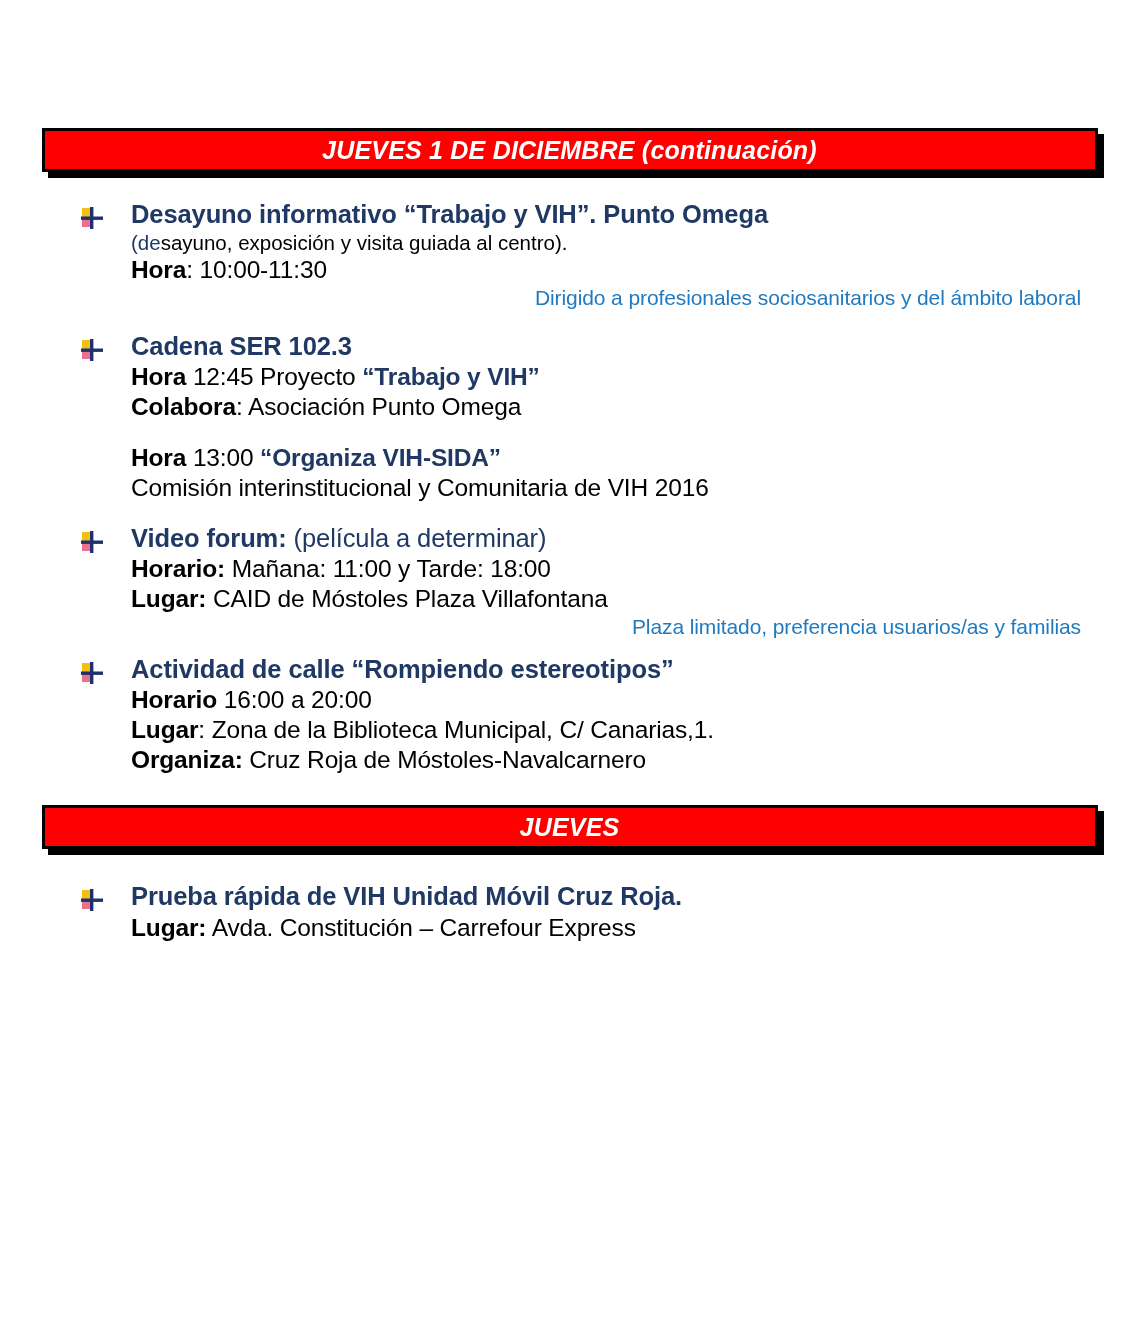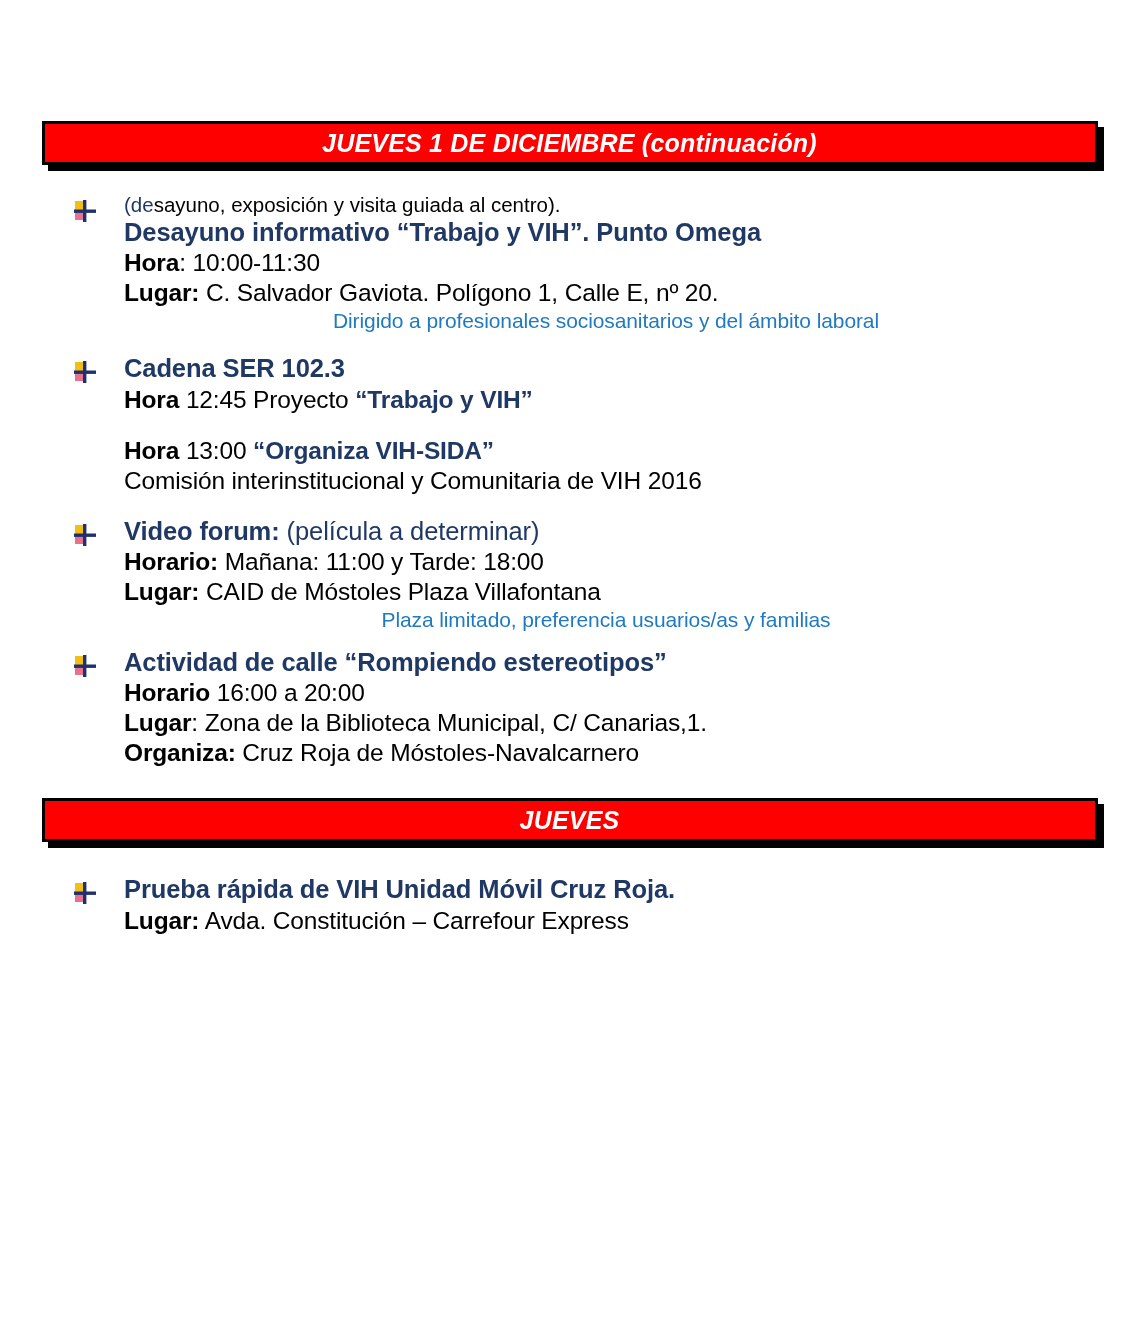--- a/index.html
+++ b/index.html
@@ -15,21 +15,21 @@
     font-family: "Liberation Sans", "DejaVu Sans", sans-serif;
     color: #000000;
     overflow: hidden;
   }
 
   .page {
     position: relative;
     width: 1139px;
     height: 1323px;
     box-sizing: border-box;
-    padding: 9px;
+    padding: 16px;
   }
 
   
   .banner-wrap {
     position: relative;
     margin: 0 auto;
     width: 1056px;
   }
   .banner {
     position: relative;
@@ -86,21 +86,21 @@
     color: #000000;
   }
   .ln-body {
     font-size: 24.5px;
     color: #000000;
     letter-spacing: -0.15px;
   }
   .ln-note {
     font-size: 21px;
     color: #1F7AC0;
-    text-align: center;
+    text-align: right;
     padding-right: 2px;
     letter-spacing: -0.1px;
   }
   .ln-spacer {
     height: 22px;
   }
 
   b.lbl { font-weight: bold; color: #000000; }
   .navy { color: #1F3864; }
   .navy-b { color: #1F3864; font-weight: bold; text-align: right; }
@@ -130,42 +130,42 @@
       <span class="bullet">
         <svg viewBox="0 0 22 22" width="22" height="22" aria-hidden="true">
           <rect x="1" y="1" width="9" height="9" fill="#F2C014"></rect>
           <rect x="11" y="1" width="8" height="9" fill="#FFFFFF"></rect>
           <rect x="1" y="11" width="9" height="9" fill="#E9708F"></rect>
           <rect x="11" y="11" width="8" height="9" fill="#FFFFFF"></rect>
           <rect x="9" y="0" width="3.4" height="22" fill="#20306E"></rect>
           <rect x="0" y="9.5" width="22" height="3.4" fill="#20306E"></rect>
         </svg>
       </span>
+      <div class="line ln-head">Desayuno informativo “Trabajo y VIH”. Punto Omega</div>
       <div class="line ln-sub"><span class="navy-open">(de</span><span>sayuno, exposición y visita guiada al centro).</span></div>
-      <div class="line ln-head">Desayuno informativo “Trabajo y VIH”. Punto Omega</div>
       <div class="line ln-body"><b class="lbl">Hora</b><span>: 10:00-11:30</span></div>
-      <div class="line ln-body"><b class="lbl">Lugar:</b><span> C. Salvador Gaviota. Polígono 1, Calle E, nº 20.</span></div>
       <div class="line ln-note">Dirigido a profesionales sociosanitarios y del ámbito laboral</div>
     </div>
 
     <div class="gap-md"></div>
 
     <div class="entry">
       <span class="bullet">
         <svg viewBox="0 0 22 22" width="22" height="22" aria-hidden="true">
           <rect x="1" y="1" width="9" height="9" fill="#F2C014"></rect>
           <rect x="11" y="1" width="8" height="9" fill="#FFFFFF"></rect>
           <rect x="1" y="11" width="9" height="9" fill="#E9708F"></rect>
           <rect x="11" y="11" width="8" height="9" fill="#FFFFFF"></rect>
           <rect x="9" y="0" width="3.4" height="22" fill="#20306E"></rect>
           <rect x="0" y="9.5" width="22" height="3.4" fill="#20306E"></rect>
         </svg>
       </span>
       <div class="line ln-head">Cadena SER 102.3</div>
       <div class="line ln-body"><b class="lbl">Hora</b><span>  12:45 Proyecto </span><span class="navy-b">“Trabajo y VIH”</span></div>
+      <div class="line ln-body"><b class="lbl">Colabora</b><span>: Asociación Punto Omega</span></div>
       <div class="ln-spacer"></div>
       <div class="line ln-body"><b class="lbl">Hora</b><span>  13:00 </span><span class="navy-b">“Organiza VIH-SIDA”</span></div>
       <div class="line ln-body">Comisión interinstitucional y Comunitaria de VIH 2016</div>
     </div>
 
     <div class="gap-md"></div>
 
     <div class="entry">
       <span class="bullet">
         <svg viewBox="0 0 22 22" width="22" height="22" aria-hidden="true">

